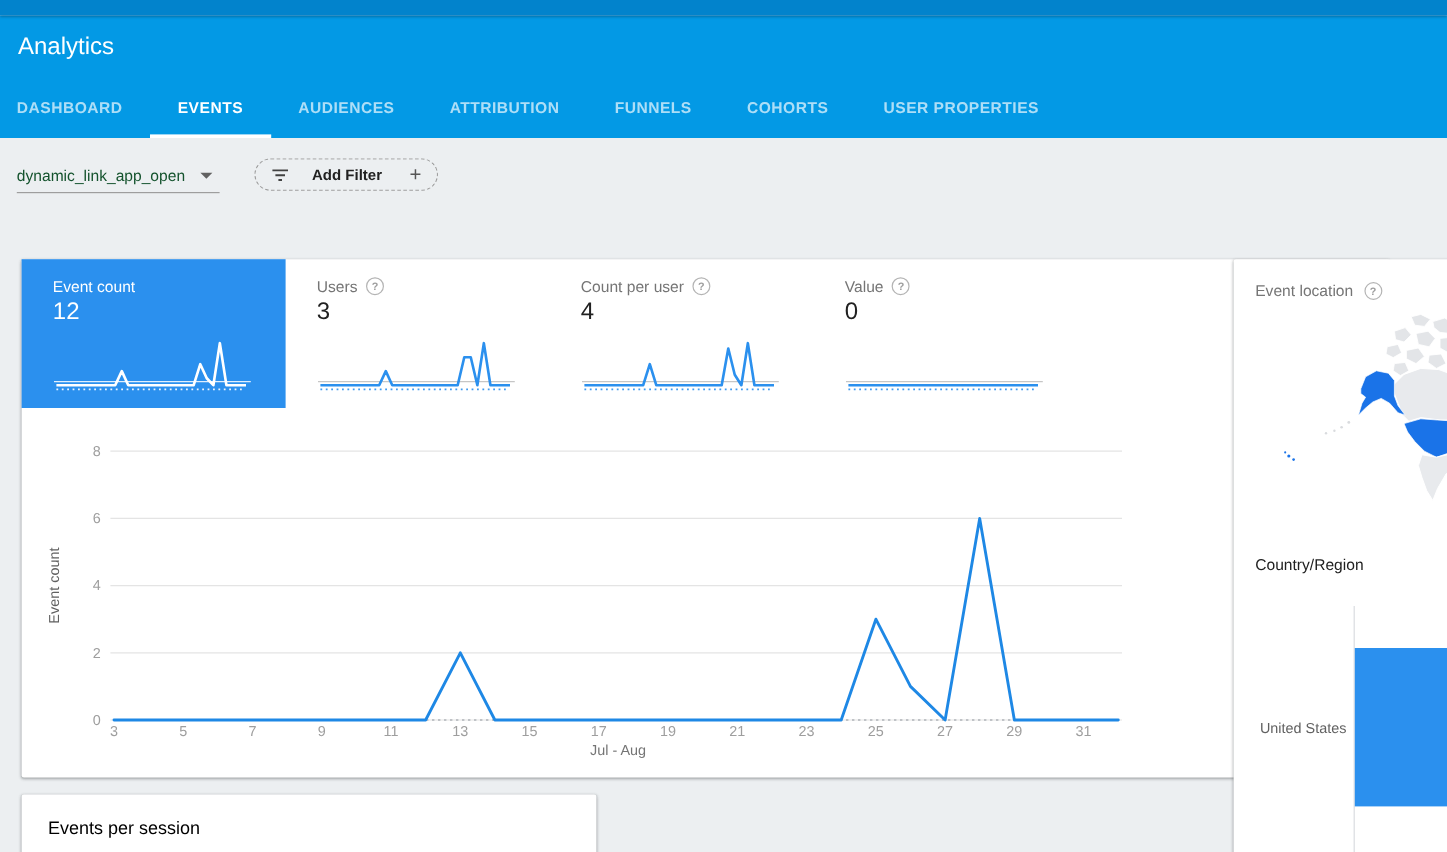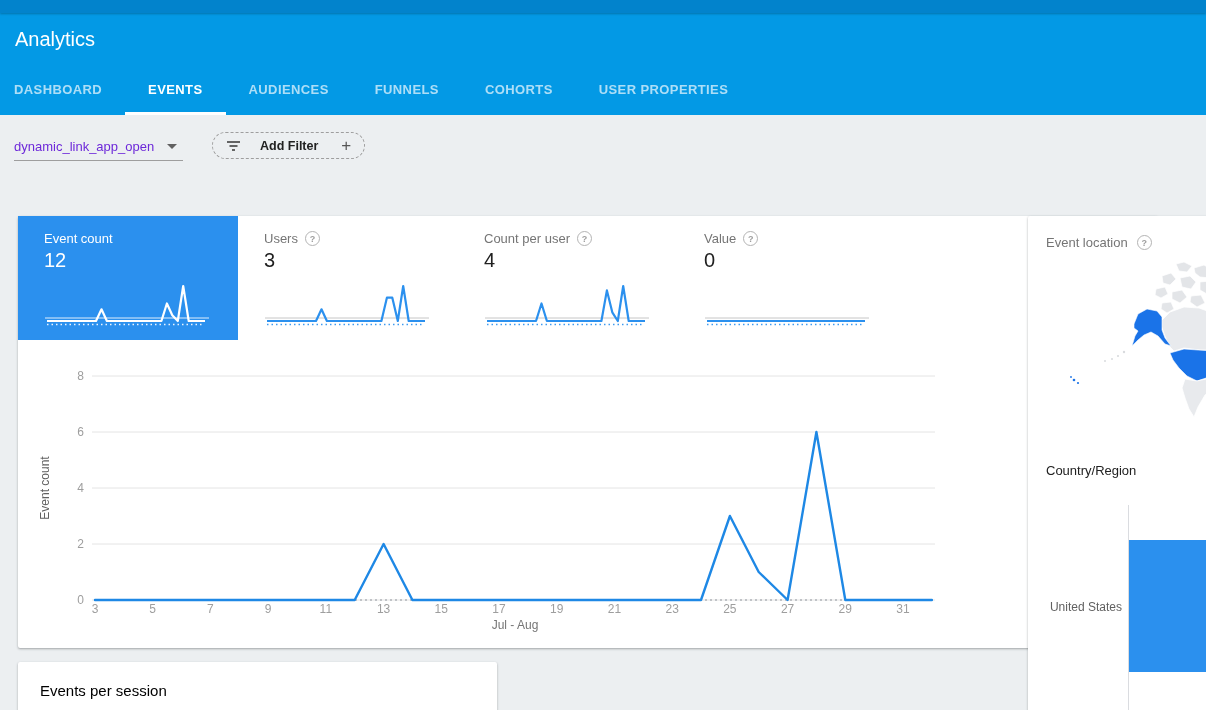--- a/index.html
+++ b/index.html
@@ -14,21 +14,21 @@
   .tabs{position:absolute;left:14px;bottom:0;display:flex;height:49px;}
   .tab{display:flex;align-items:center;padding:0 23px;font-size:13px;font-weight:bold;
        letter-spacing:.4px;color:rgba(255,255,255,.68);border-bottom:3px solid transparent;
        box-sizing:border-box;cursor:pointer;white-space:nowrap;}
   .tab:first-child{padding-left:0;}
   .tab.active{color:#ffffff;border-bottom-color:#ffffff;}
 
   
   .event-select{position:absolute;left:14px;top:132px;width:169px;height:28px;
                 border-bottom:1px solid #9e9e9e;display:flex;align-items:center;
-                font-size:13px;color:#6d28d9;cursor:pointer;}
+                font-size:13px;color:#14532d;cursor:pointer;}
   .caret{width:0;height:0;border-left:5px solid transparent;border-right:5px solid transparent;
          border-top:5px solid #616161;margin-left:auto;margin-right:6px;}
   .add-filter{position:absolute;left:212px;top:132px;height:27px;border:1px dashed #9e9e9e;
               border-radius:15px;display:flex;align-items:center;gap:19px;padding:0 13px;
               box-sizing:border-box;cursor:pointer;background:transparent;}
   .add-filter-label{font-size:12.5px;font-weight:bold;color:#212121;}
   .plus-glyph{font-size:17px;color:#555;margin-left:4px;line-height:1;}
 
   
   .card{position:absolute;background:#fff;border-radius:2px;
@@ -73,20 +73,21 @@
 
 <div class="stage">
 
   <div class="top-strip"></div>
   <div class="header">
     <div class="app-title">Analytics</div>
     <div class="tabs">
       <div class="tab">DASHBOARD</div>
       <div class="tab active">EVENTS</div>
       <div class="tab">AUDIENCES</div>
+      <div class="tab">ATTRIBUTION</div>
       <div class="tab">FUNNELS</div>
       <div class="tab">COHORTS</div>
       <div class="tab">USER PROPERTIES</div>
     </div>
   </div>
 
   <div class="event-select">
     <span>dynamic_link_app_open</span>
     <span class="caret"></span>
   </div>

